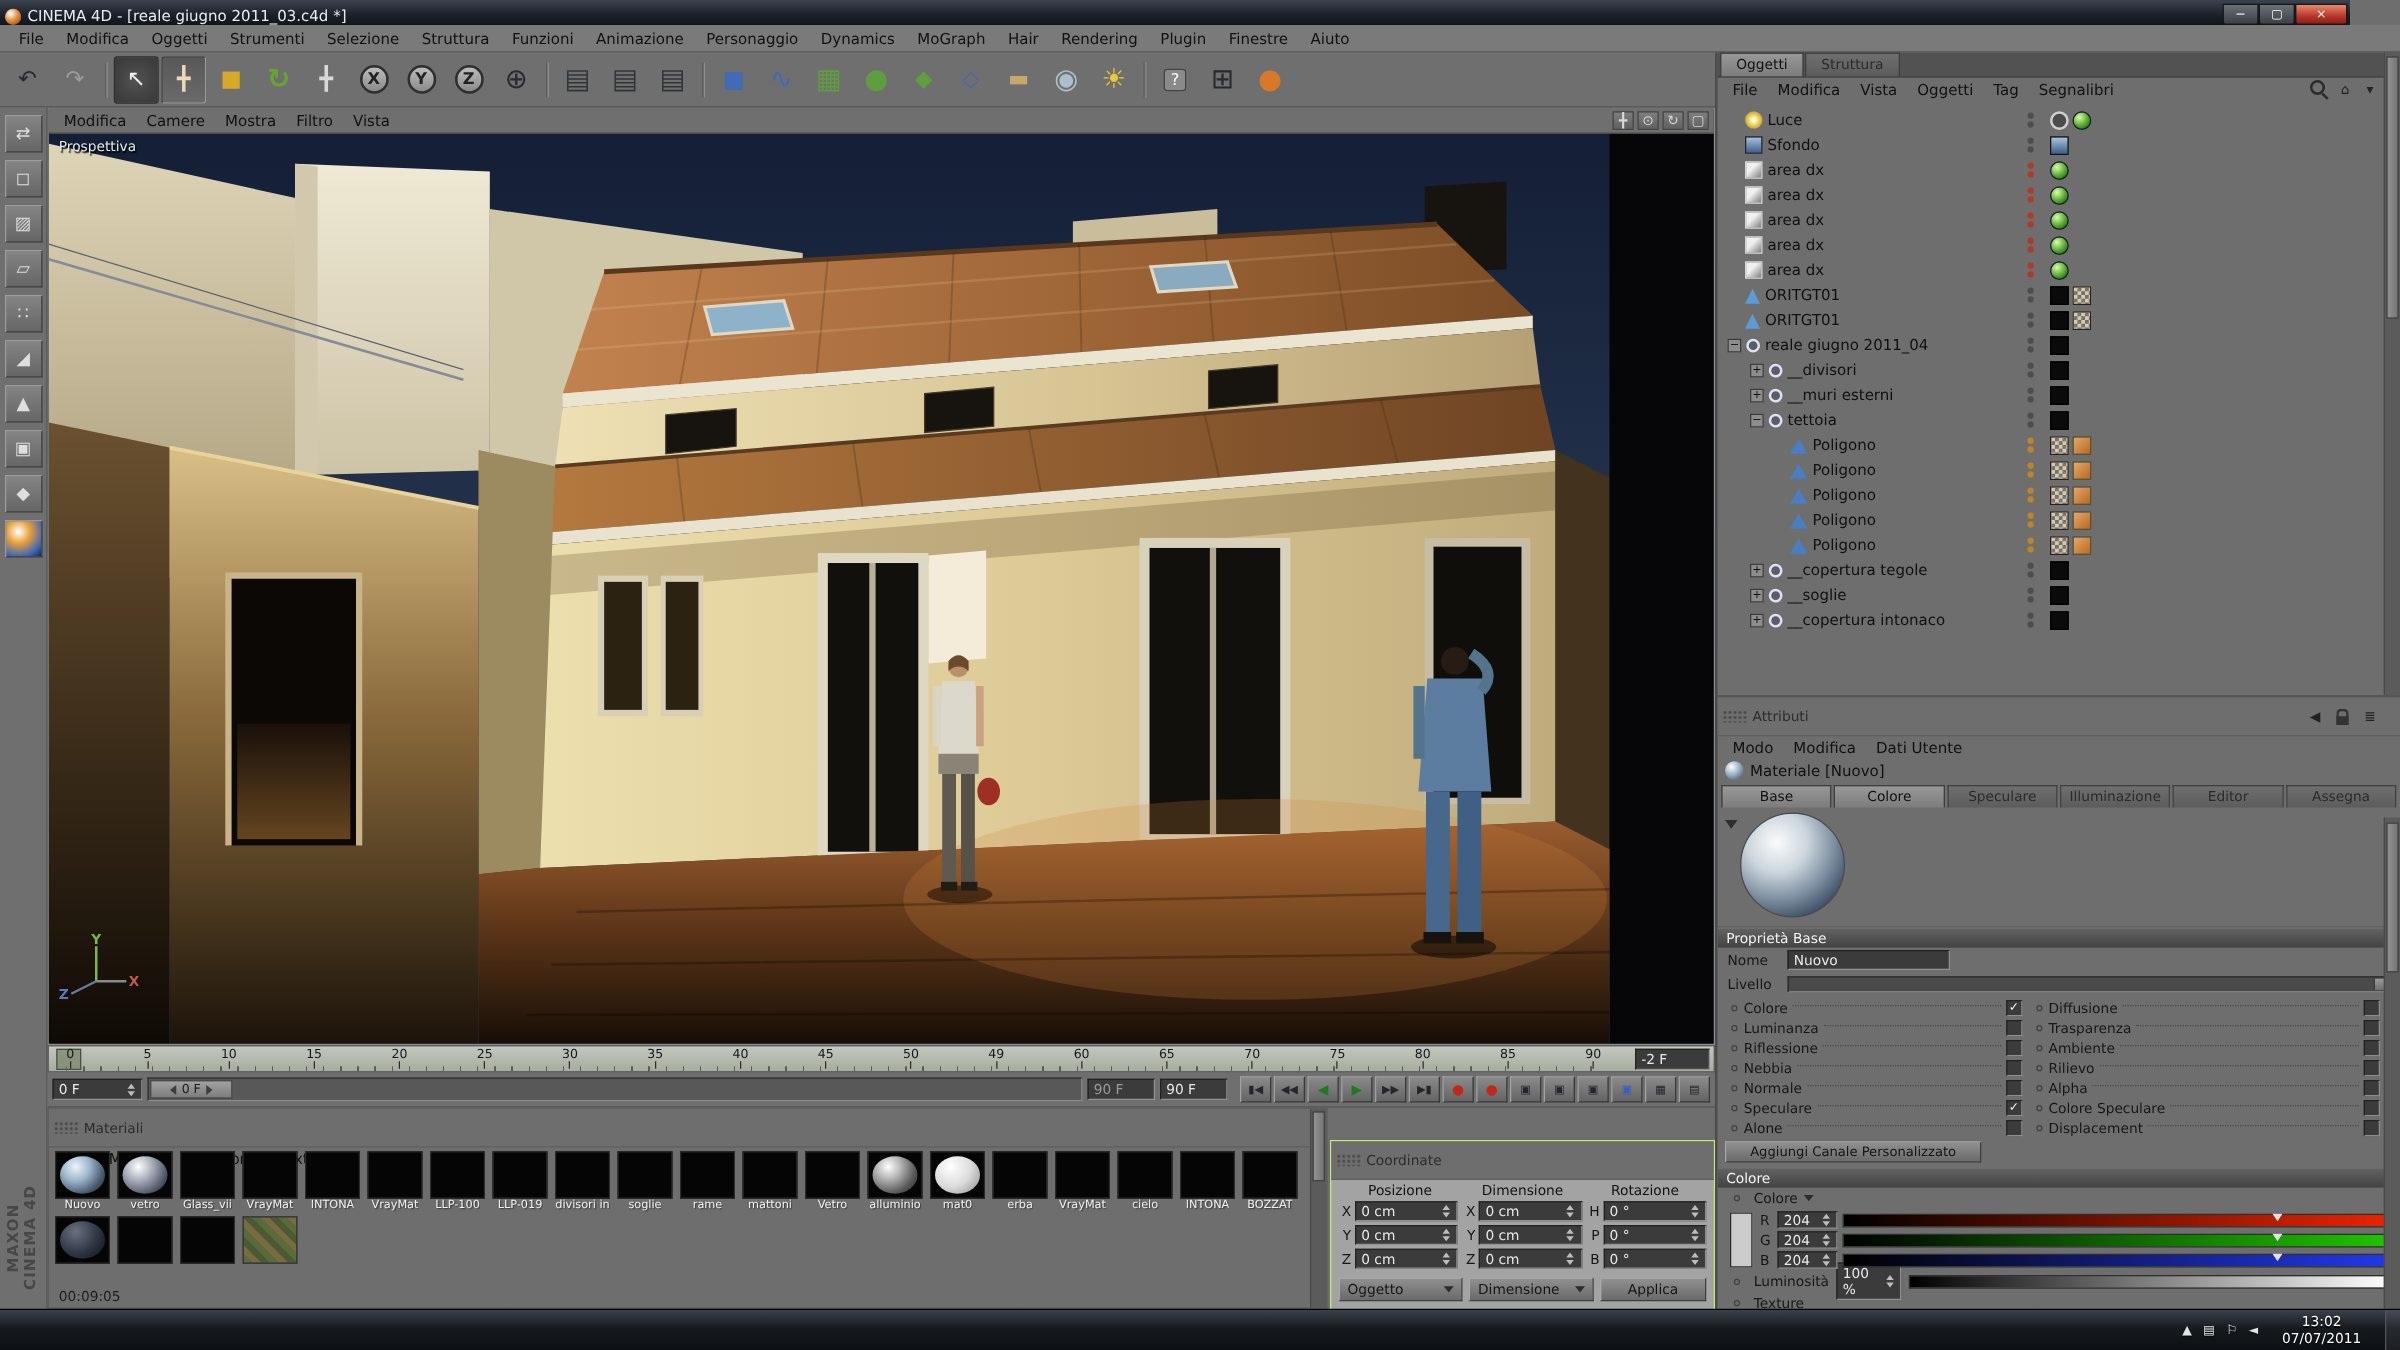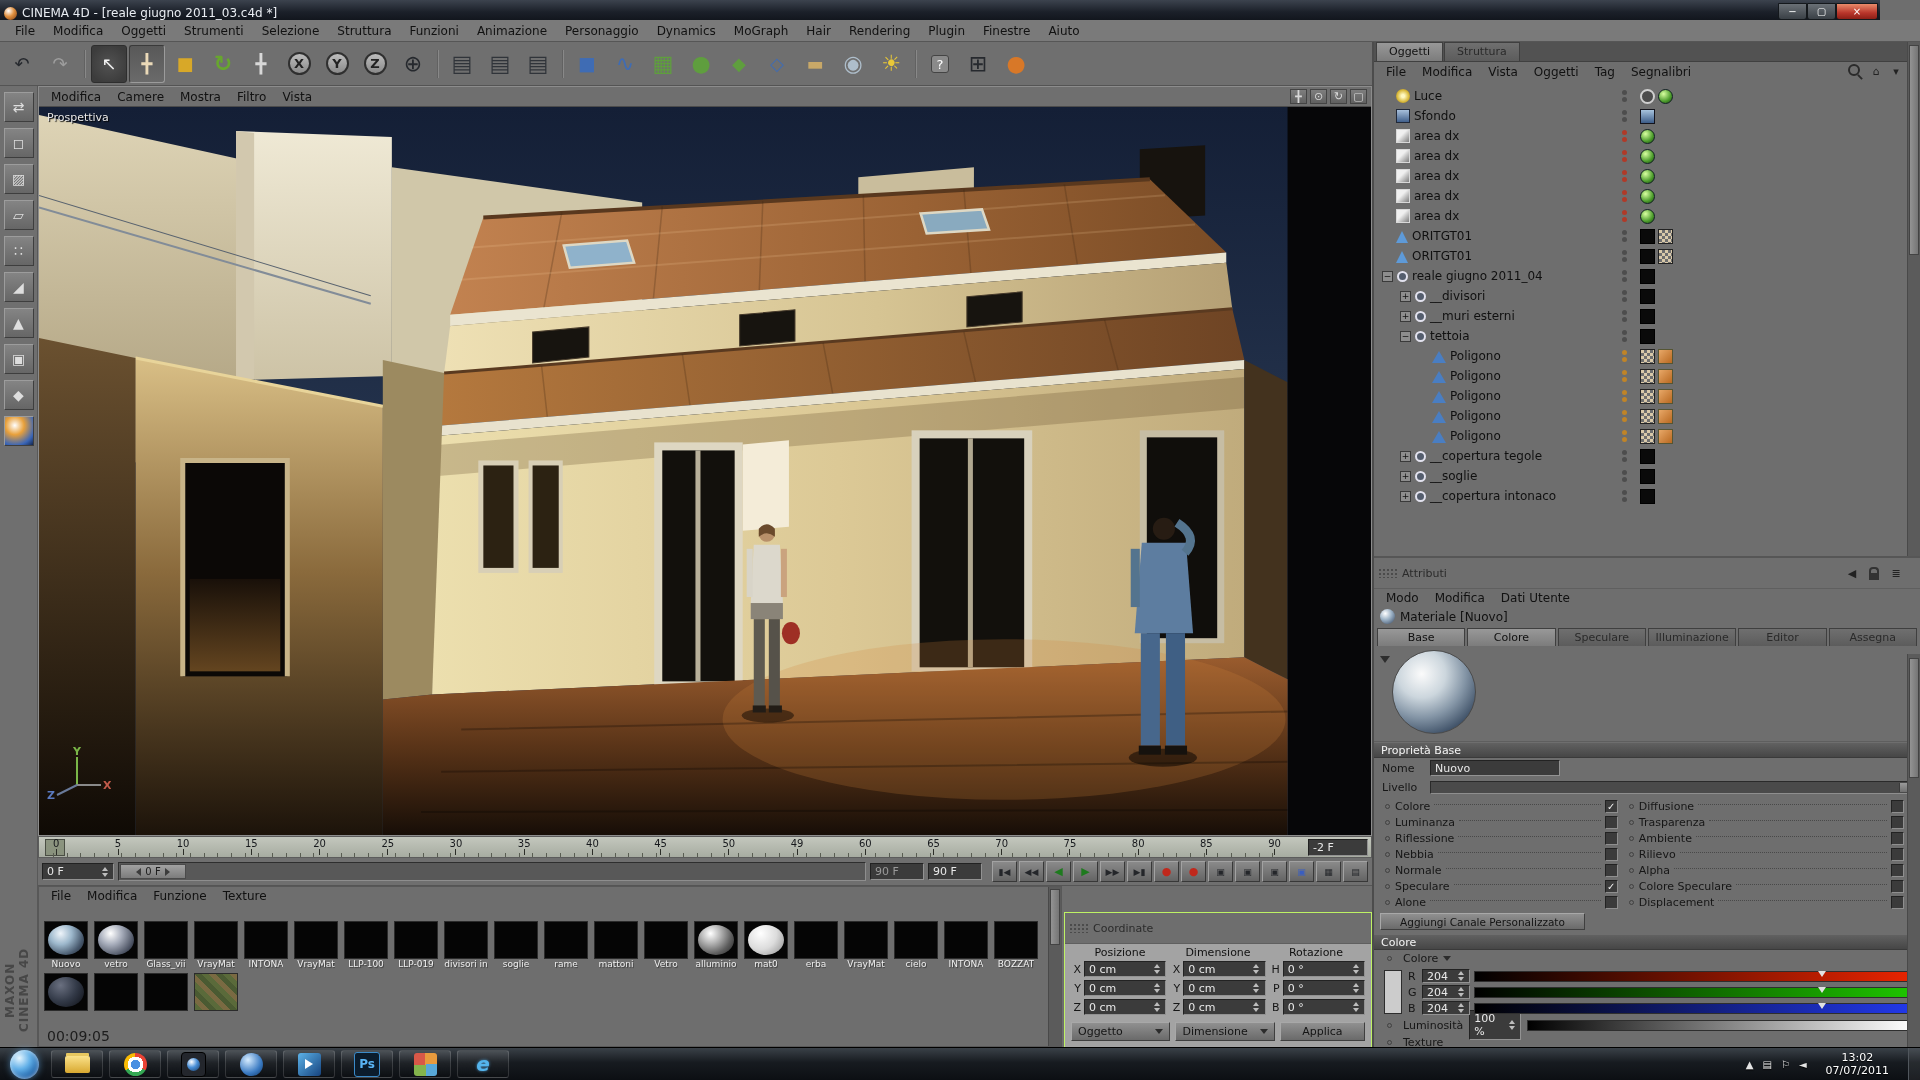--- a/index.html
+++ b/index.html
@@ -101,21 +101,21 @@
   .mcell{width:50px;display:flex;flex-direction:column;align-items:center;margin-bottom:1px}
   .mthumb{width:44px;height:38px;background:#050505;border:1px solid #2b2b2b;position:relative}
   .mthumb::after{content:"";position:absolute;inset:3px;border-radius:50%;display:none}
   .mthumb.sphere-sky::after{display:block;background:radial-gradient(circle at 35% 28%,#eef4fa,#9db8cc 35%,#47586c 70%,#1a2028)}
   .mthumb.sphere-glass::after{display:block;background:radial-gradient(circle at 35% 28%,#fff,#a8aebc 35%,#474e5e 75%,#14161c)}
   .mthumb.sphere-metal::after{display:block;background:radial-gradient(circle at 35% 28%,#fff,#b8b8b8 30%,#5e5e5e 65%,#1c1c1c)}
   .mthumb.sphere-white::after{display:block;background:radial-gradient(circle at 35% 28%,#fff,#dcdcdc 50%,#8a8a8a)}
   .mthumb.sphere-dark::after{display:block;background:radial-gradient(circle at 35% 28%,#6a7080,#333a48 50%,#0c0e14)}
   .mthumb.texture-ground{background:repeating-linear-gradient(45deg,#5a6a3a 0 5px,#7a6a42 5px 10px,#4a5a32 10px 15px)}
   .mlabel{font-size:9px;color:#efefef;height:11px;max-width:49px;overflow:hidden;white-space:nowrap;text-shadow:1px 1px 1px #3a3a3a}
-  #mat-clock{position:absolute;left:8px;bottom:2px;font-size:14px;color:#1d1d1d}
+  #mat-clock{position:absolute;left:8px;bottom:2px;font-size:11px;color:#1d1d1d}
 
   
   #coord-panel{position:absolute;left:1064px;top:912px;width:308px;height:161px;background:#a3a3a3;border:1px solid #bef264}
   #coord-heads{display:grid;grid-template-columns:1fr 1fr 1fr;column-gap:4px;padding:2px 8px 0;font-size:11px;color:#111}
   #coord-heads span{text-align:center}
   #coord-cells{display:grid;grid-template-columns:1fr 1fr 1fr;column-gap:4px;row-gap:3px;padding:2px 6px}
   .ccell{display:flex;align-items:center;gap:3px}
   .ccell .clbl{width:10px;font-size:11px;text-align:right}
   .ccell .field{flex:1;height:16px}
   #coord-foot{display:flex;gap:5px;padding:5px 6px 0}
@@ -677,20 +677,24 @@
       <div class="tpb">
         <span>▦</span>
       </div>
       <div class="tpb">
         <span>▤</span>
       </div>
     </div>
 </div>
 
 <div id="mat-panel">
+  <div class="ptitle">
+    <span class="grip"></span>
+    <span>Materiali</span>
+  </div>
   <div class="pmenus">
 
   <span class="menu">File</span>
       <span class="menu">Modifica</span>
       <span class="menu">Funzione</span>
       <span class="menu">Texture</span>
     </div>
   <div id="mat-grid">
 
   <div class="mcell">
@@ -1375,50 +1379,20 @@
       <span class="adot"></span>
       <span>Texture</span>
     </div>
     <div class="vscroll" id="attr-scroll">
         <div class="vthumb"></div>
       </div>
   </div>
 </div>
 
 <div id="taskbar">
-  <div style="display:flex;align-items:center">
-
-  <div class="tb-app start-button">
-        <span class="tb-label"></span>
-      </div>
-      <div class="tb-app explorer">
-        <span class="tb-label"></span>
-      </div>
-      <div class="tb-app chrome">
-        <span class="tb-label"></span>
-      </div>
-      <div class="tb-app cinema4d">
-        <span class="tb-label"></span>
-      </div>
-      <div class="tb-app media-center">
-        <span class="tb-label"></span>
-      </div>
-      <div class="tb-app media-player">
-        <span class="tb-label"></span>
-      </div>
-      <div class="tb-app photoshop">
-        <span class="tb-label">Ps</span>
-      </div>
-      <div class="tb-app office">
-        <span class="tb-label"></span>
-      </div>
-      <div class="tb-app internet-explorer">
-        <span class="tb-label">e</span>
-      </div>
-    </div>
   <div id="tray">
     <div style="display:flex;gap:9px;align-items:center">
 
     <span class="trayi"><i style="font-style:normal">▲</i></span>
         <span class="trayi"><i style="font-style:normal">▤</i></span>
         <span class="trayi"><i style="font-style:normal">⚐</i></span>
         <span class="trayi"><i style="font-style:normal">◄</i></span>
       </div>
     <div id="clock">
       <div>13:02</div>

